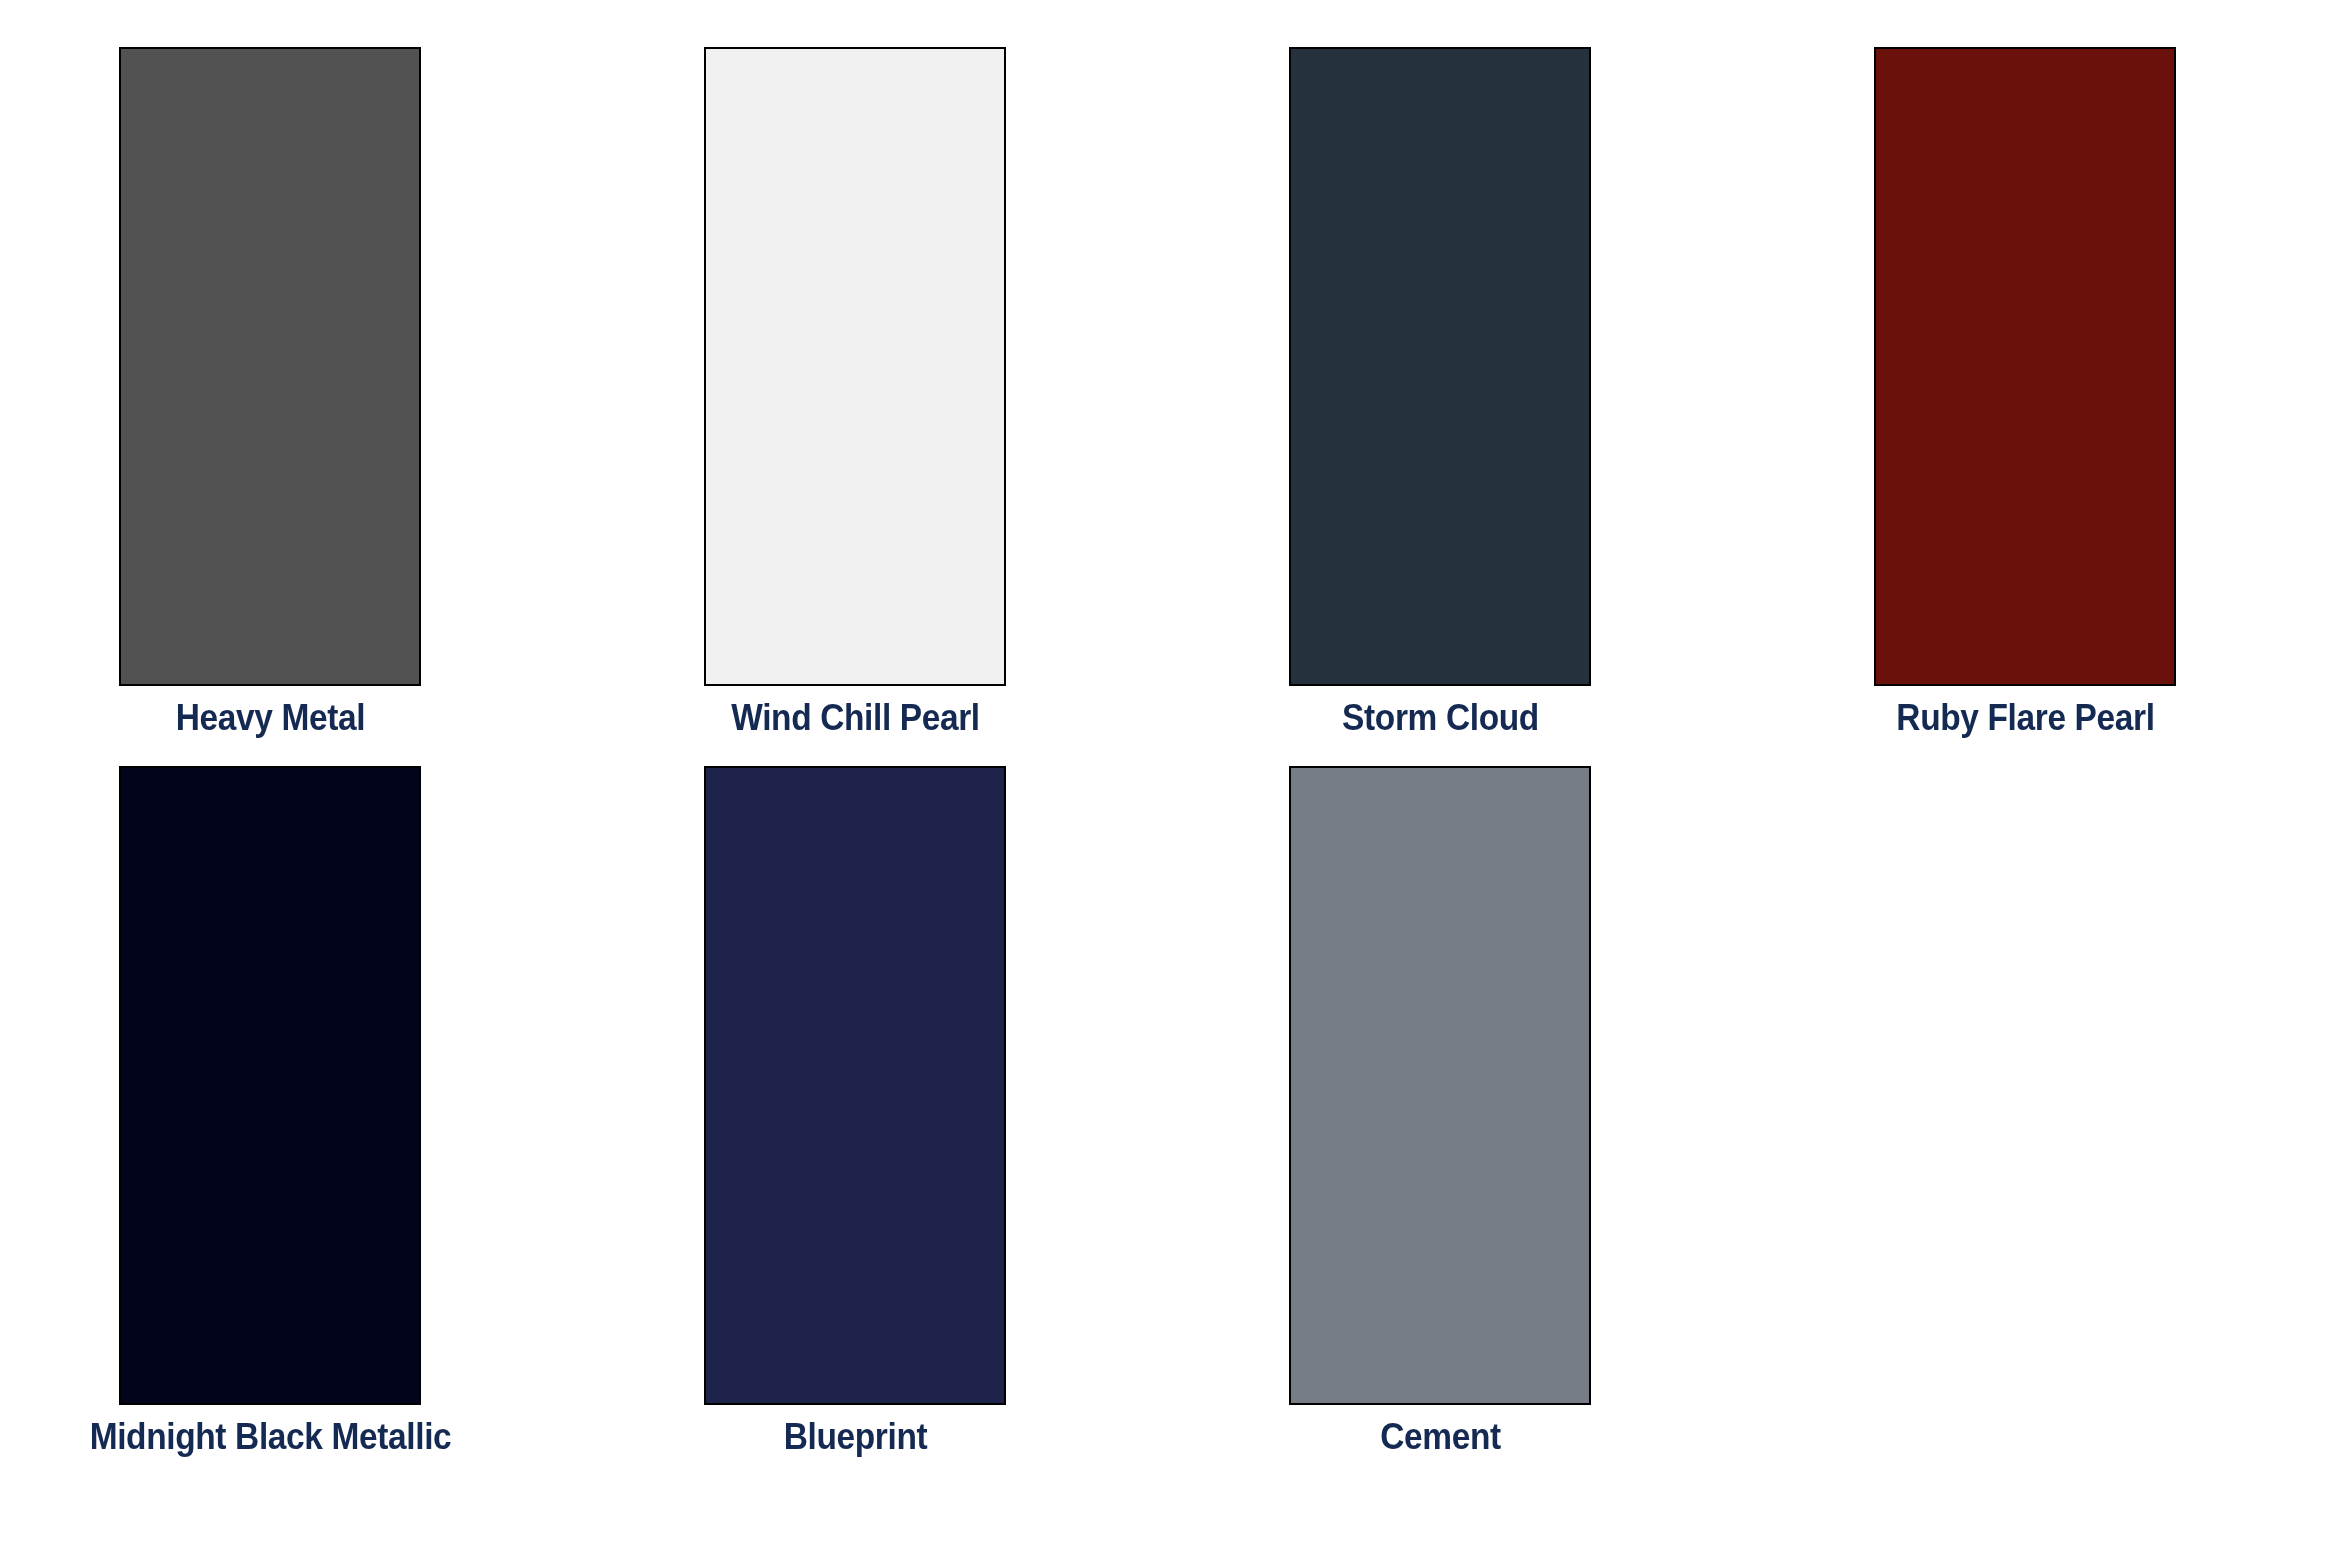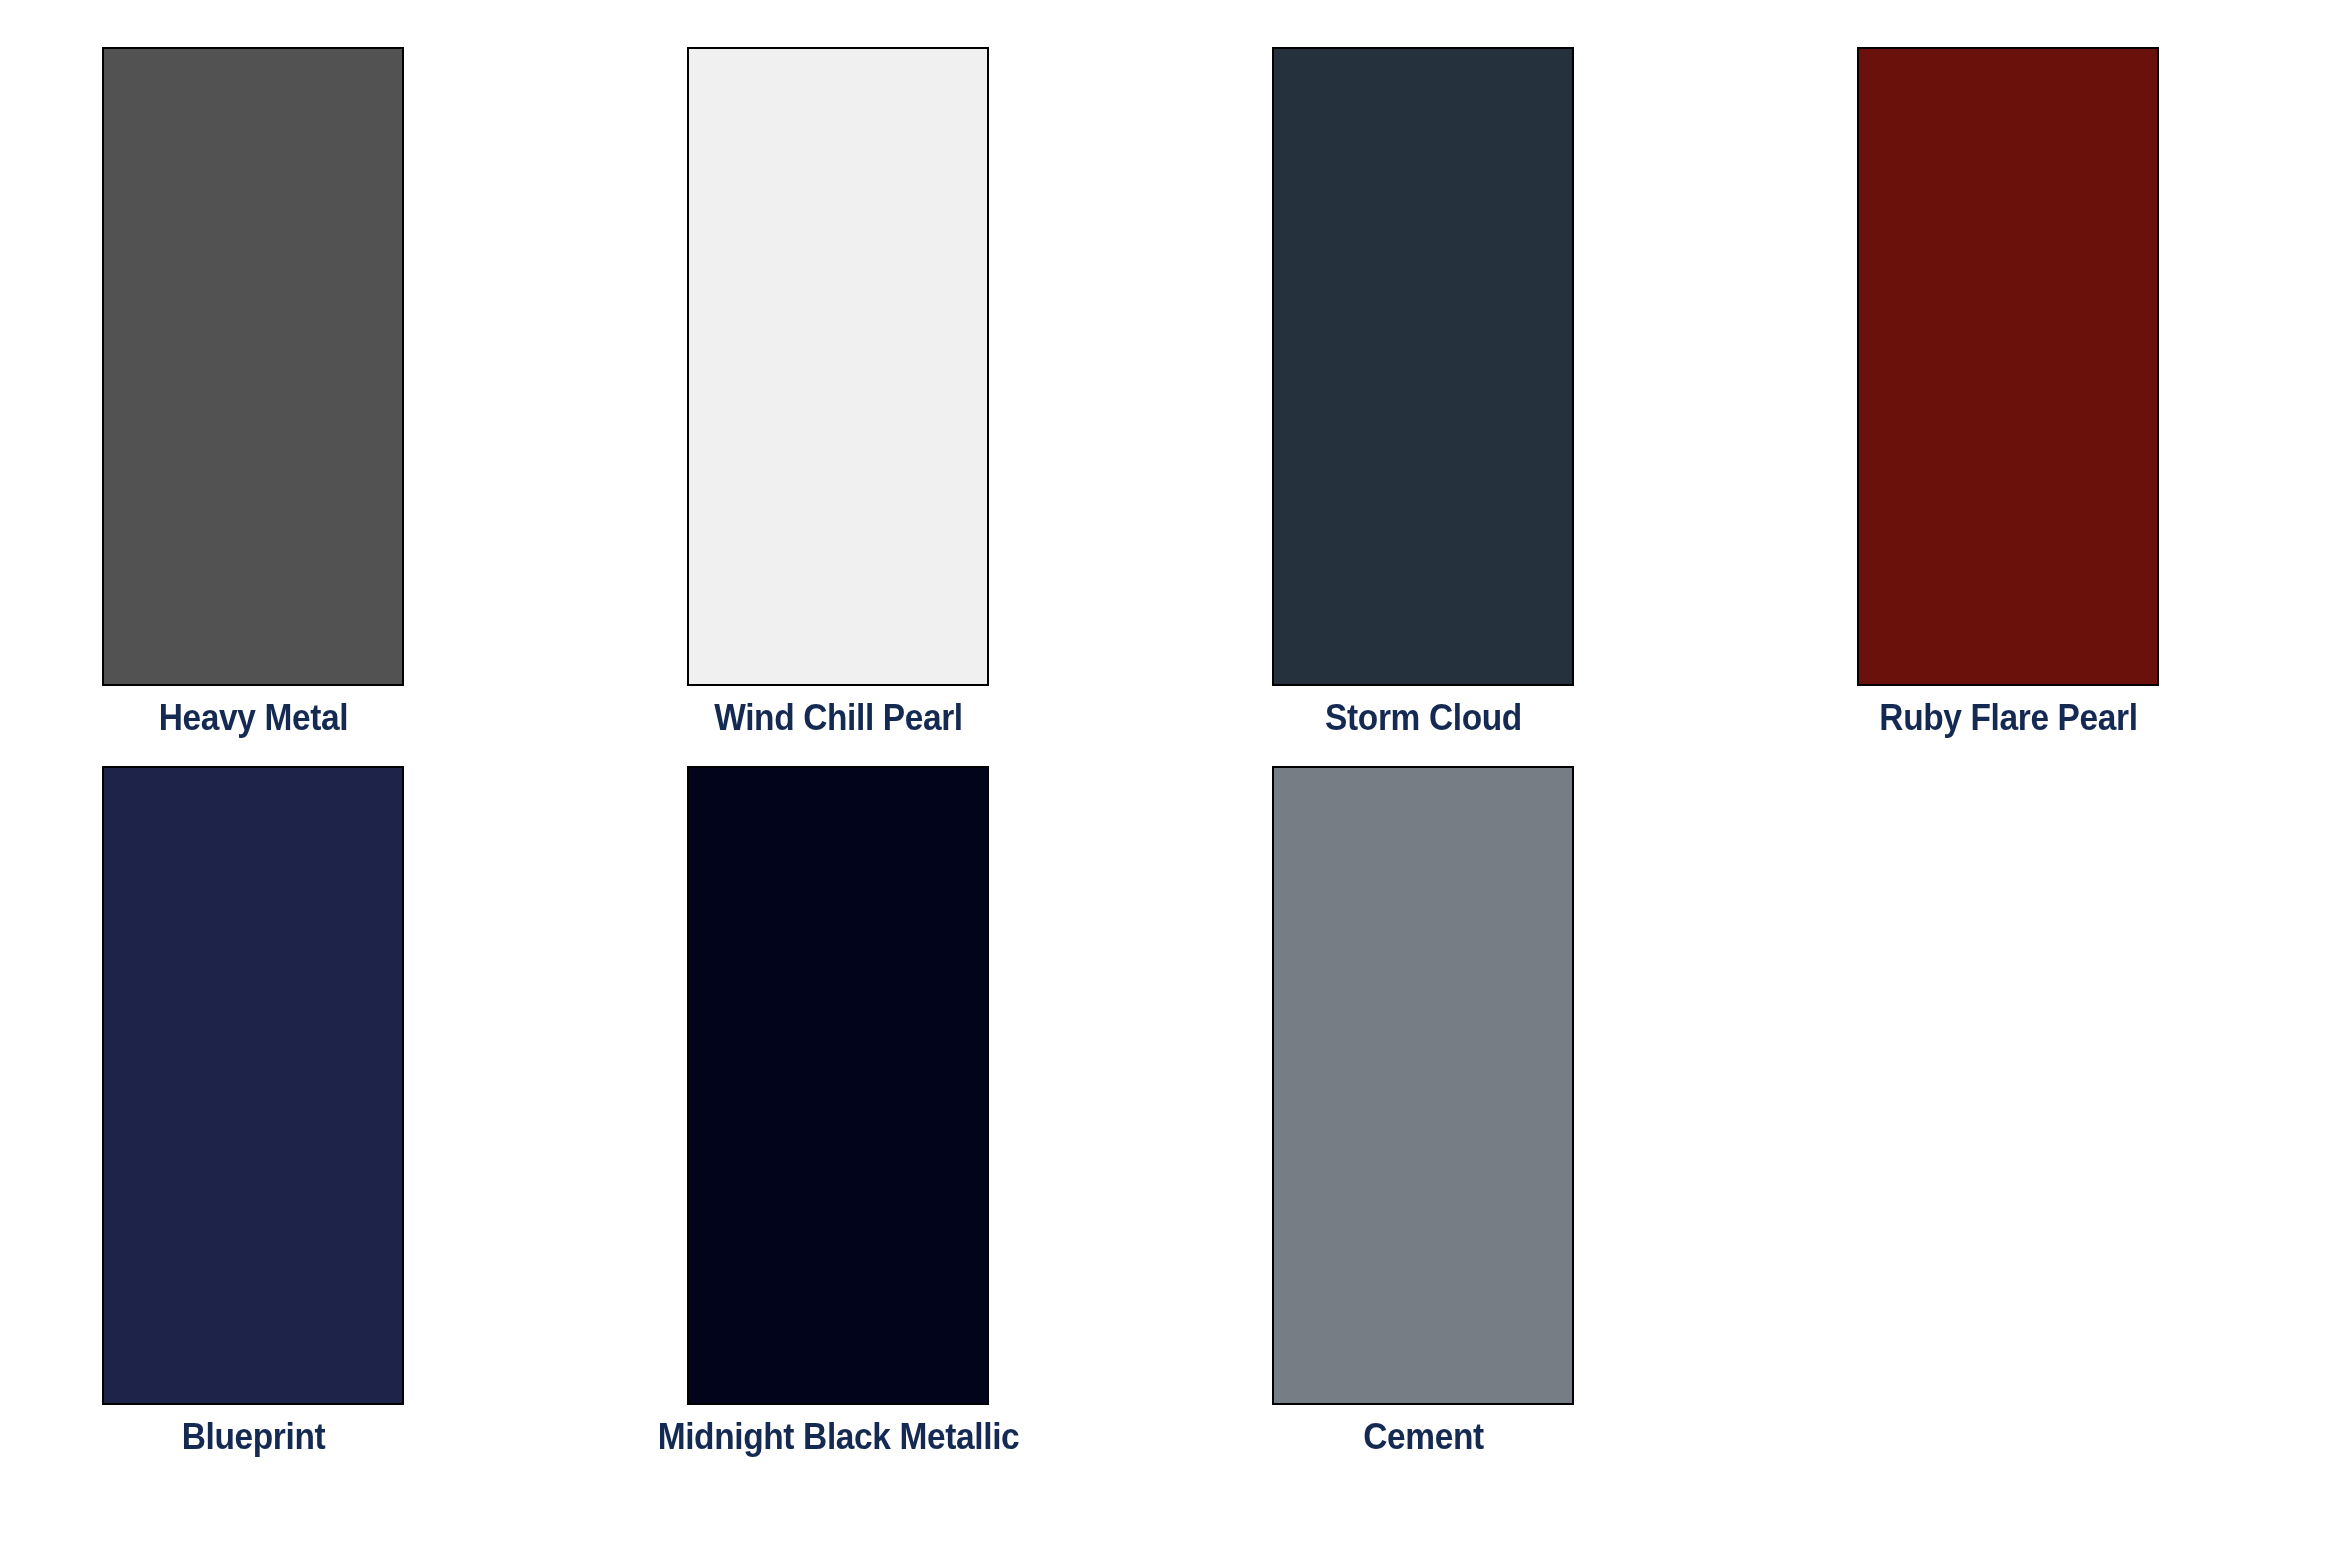--- a/index.html
+++ b/index.html
@@ -26,21 +26,21 @@
   .swatch-grid {
     position: absolute;
     left: 0;
     top: 0;
     width: 1890px;
     height: 1560px;
     display: grid;
     grid-template-columns: repeat(4, 585px);
     grid-template-rows: 719px 719px;
     padding-top: 47px;
-    padding-left: 0px;
+    padding-left: 17px;
     box-sizing: border-box;
   }
 
   .swatch-cell {
     position: relative;
     width: 585px;
     height: 719px;
     box-sizing: border-box;
   }
 
@@ -96,27 +96,27 @@
       <div class="swatch-chip" style="background-color: rgb(37, 50, 61); border-color: rgb(0, 0, 0);"></div>
       <div class="swatch-label" style="color: rgb(21, 42, 82);">Storm Cloud</div>
     </div>
 
     <div class="swatch-cell">
       <div class="swatch-chip" style="background-color: rgb(107, 17, 12); border-color: rgb(0, 0, 0);"></div>
       <div class="swatch-label" style="color: rgb(21, 42, 82);">Ruby Flare Pearl</div>
     </div>
 
     <div class="swatch-cell">
-      <div class="swatch-chip" style="background-color: rgb(30, 35, 73); border-color: rgb(0, 0, 0);"></div>
-      <div class="swatch-label" style="color: rgb(21, 42, 82);">Blueprint</div>
+      <div class="swatch-chip" style="background-color: rgb(2, 4, 28); border-color: rgb(0, 0, 0);"></div>
+      <div class="swatch-label" style="color: rgb(21, 42, 82);">Midnight Black Metallic</div>
     </div>
 
     <div class="swatch-cell">
-      <div class="swatch-chip" style="background-color: rgb(2, 4, 28); border-color: rgb(0, 0, 0);"></div>
-      <div class="swatch-label" style="color: rgb(21, 42, 82);">Midnight Black Metallic</div>
+      <div class="swatch-chip" style="background-color: rgb(30, 35, 73); border-color: rgb(0, 0, 0);"></div>
+      <div class="swatch-label" style="color: rgb(21, 42, 82);">Blueprint</div>
     </div>
 
     <div class="swatch-cell">
       <div class="swatch-chip" style="background-color: rgb(118, 125, 133); border-color: rgb(0, 0, 0);"></div>
       <div class="swatch-label" style="color: rgb(21, 42, 82);">Cement</div>
     </div>
 
     <div class="swatch-cell empty-cell"></div>
 
   </div>

